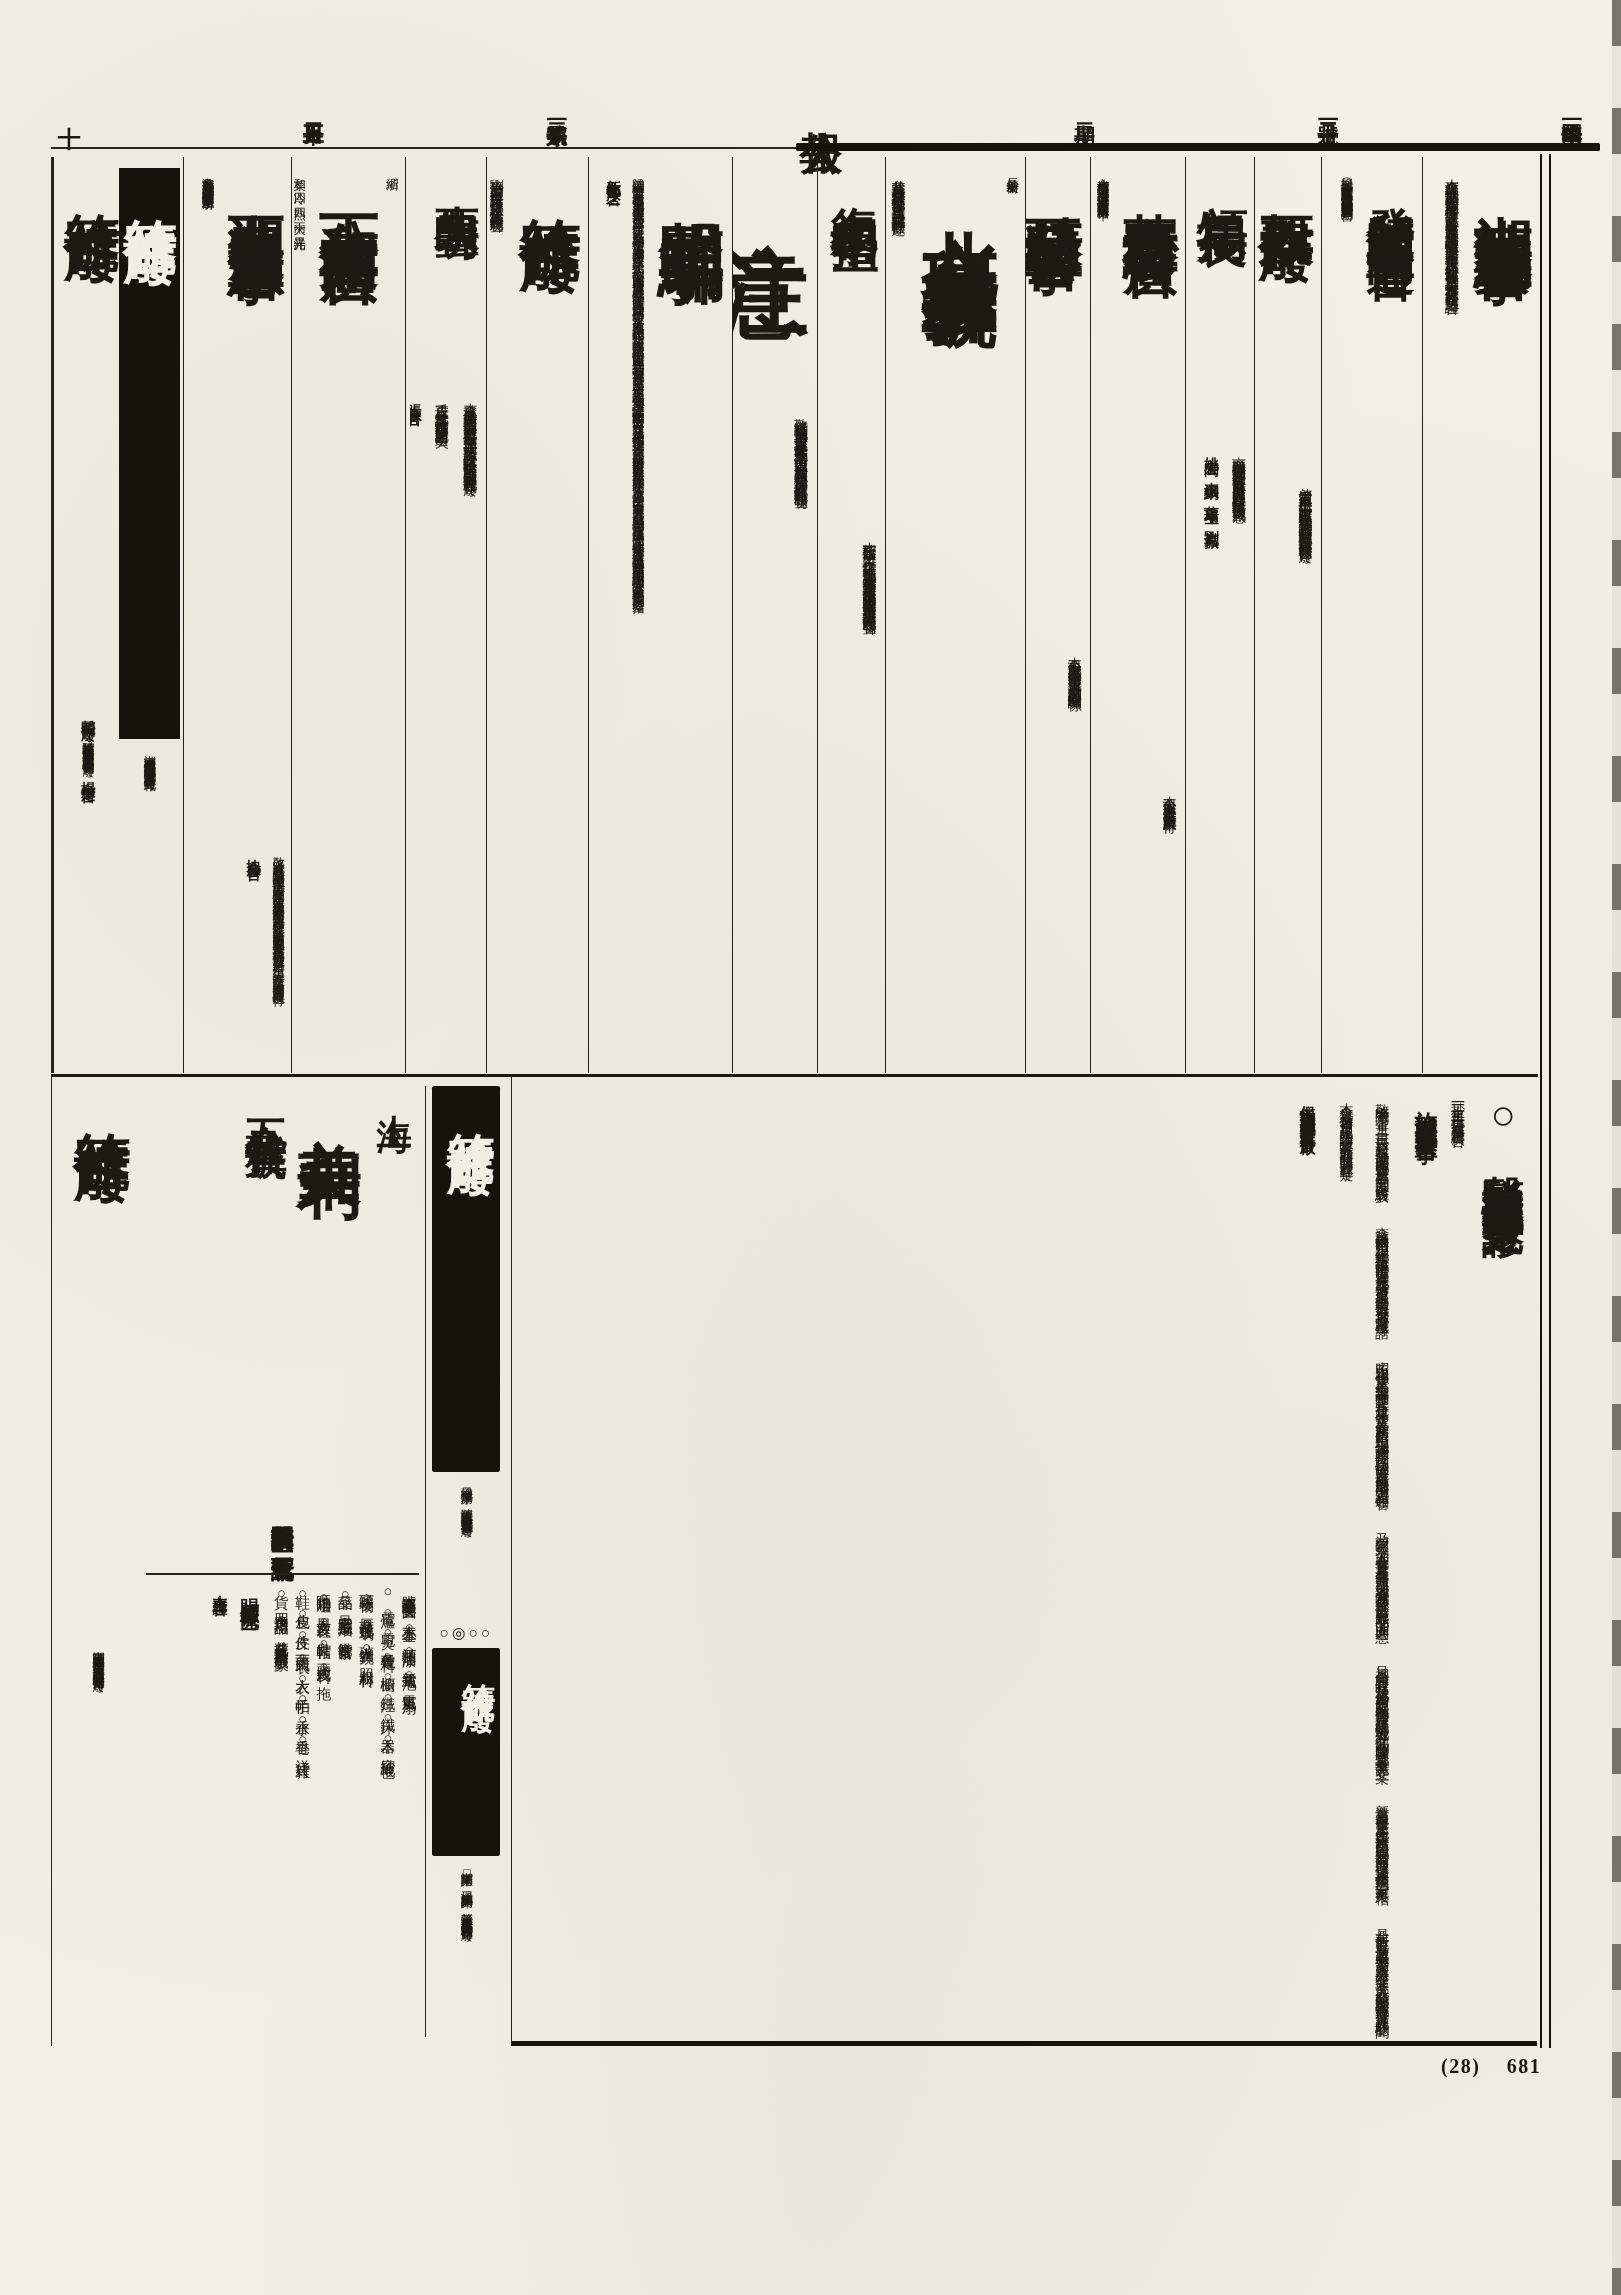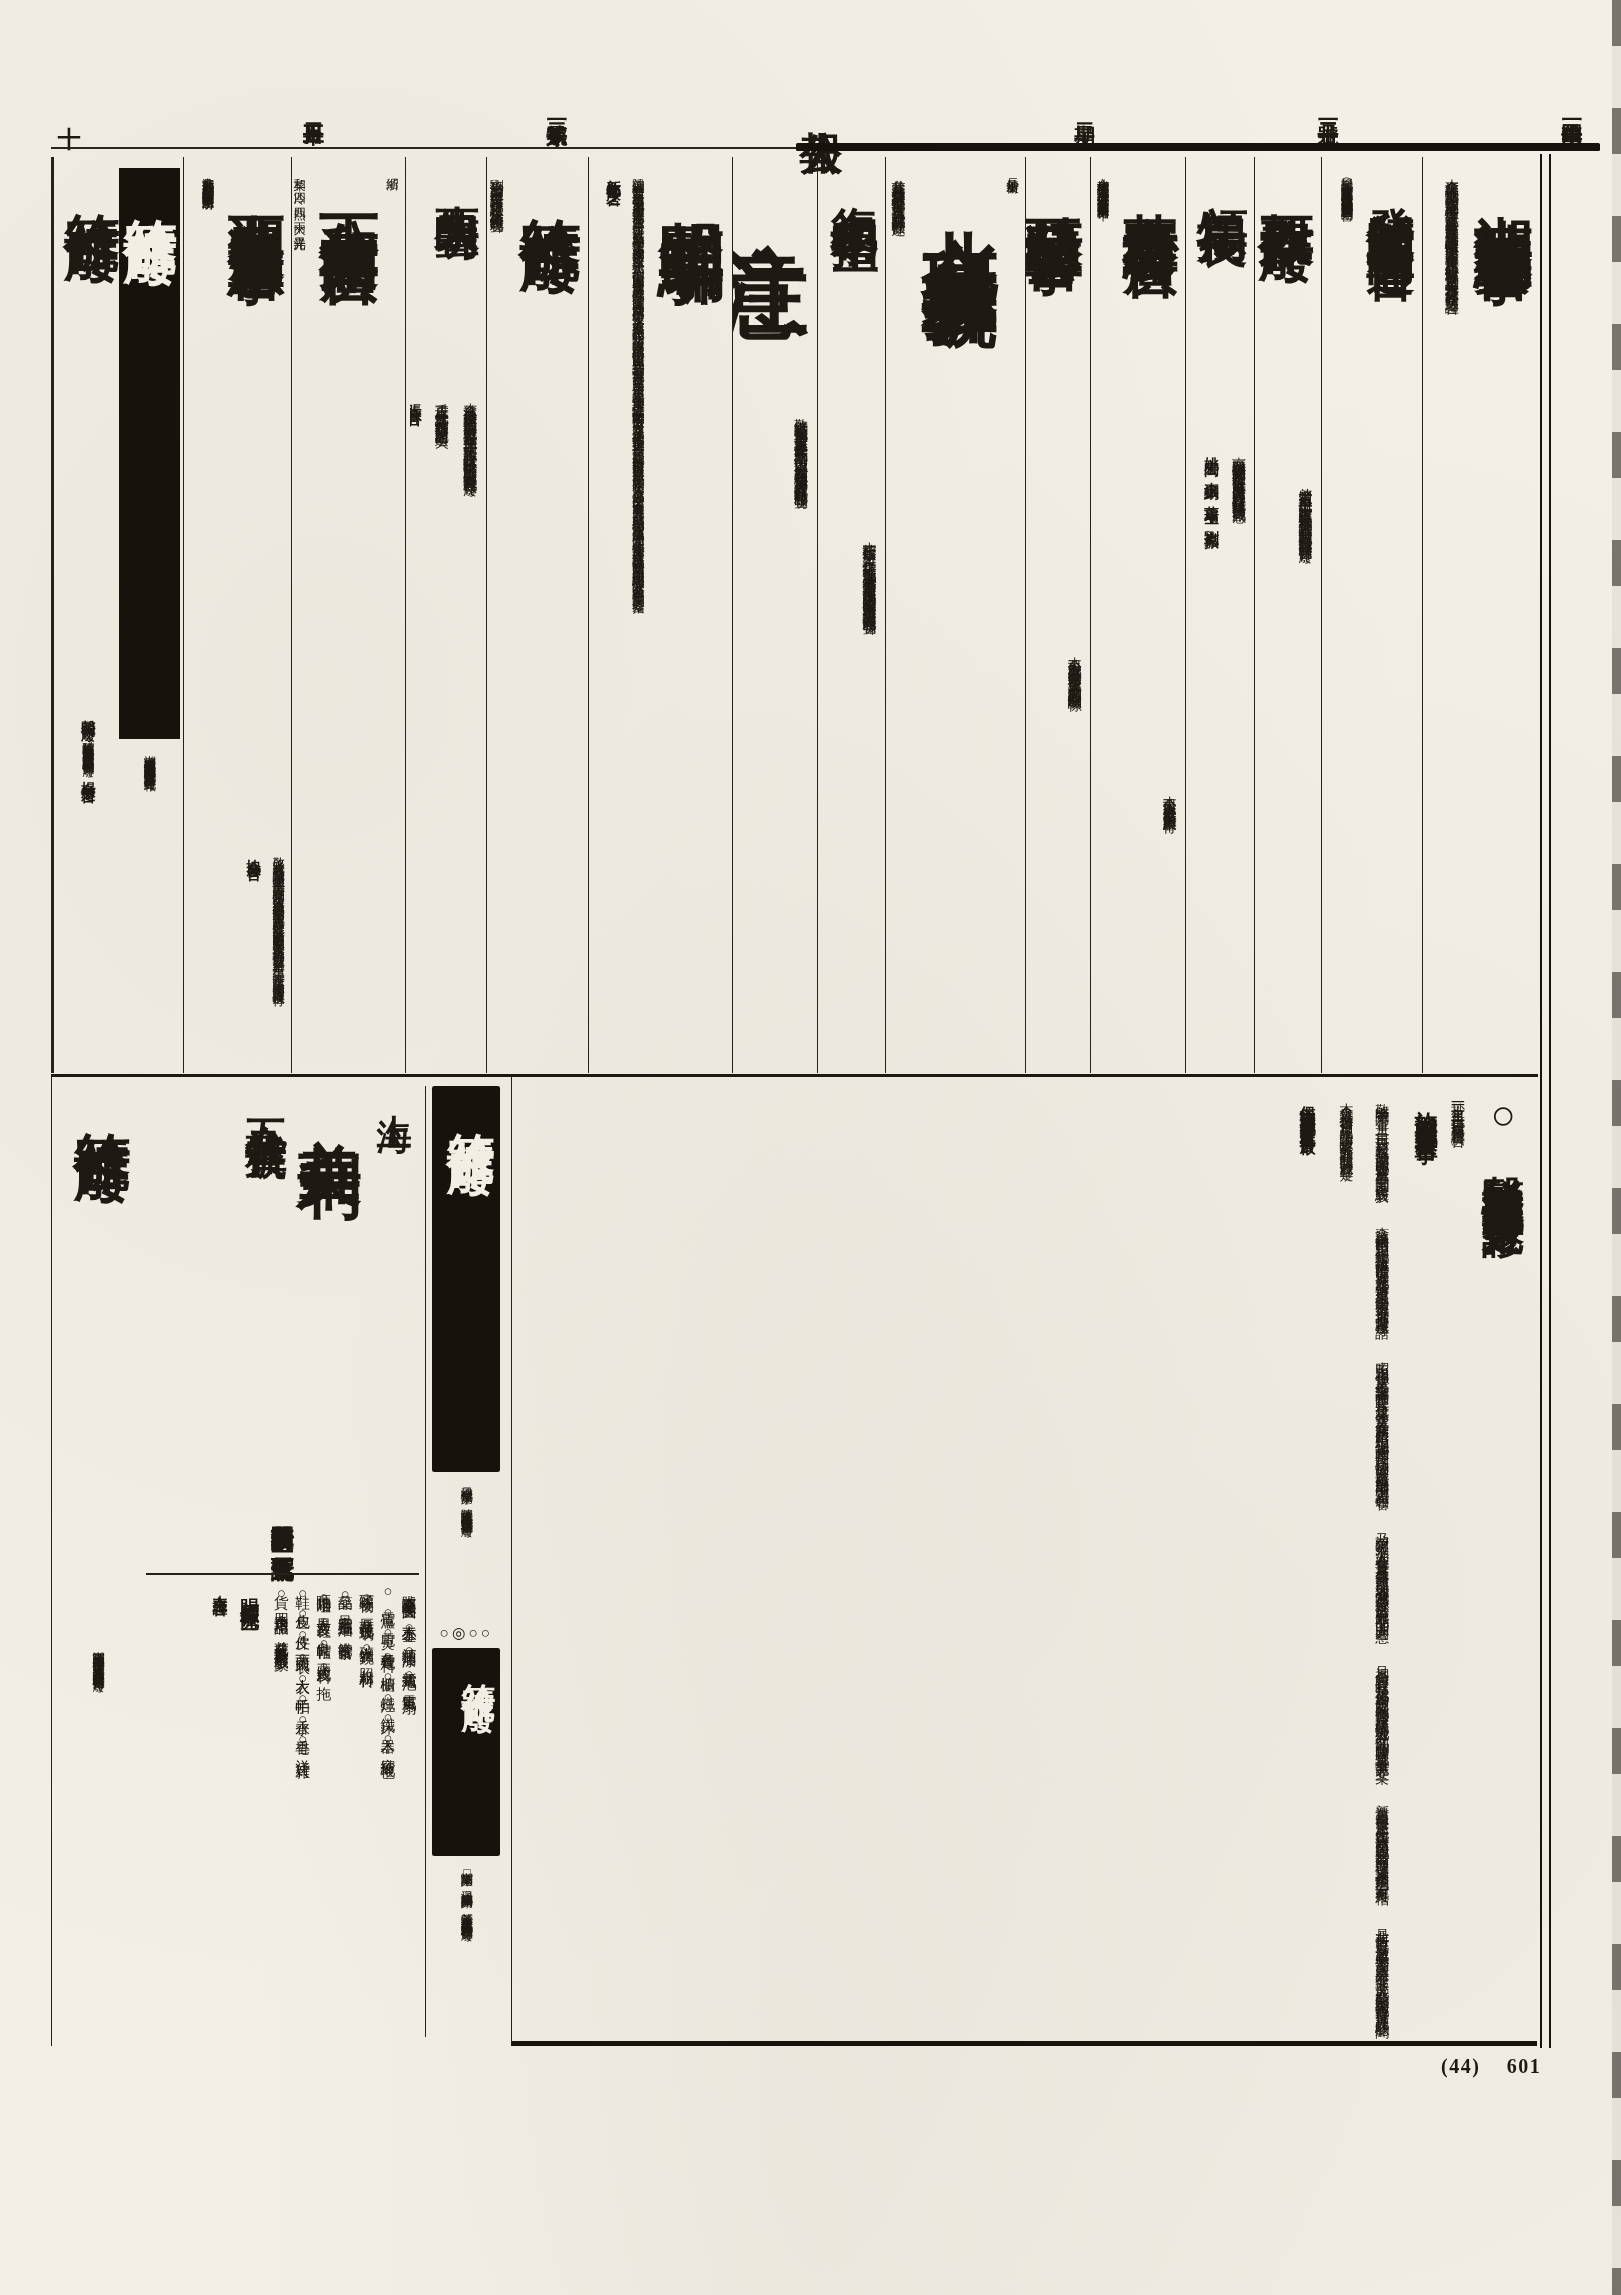--- a/index.html
+++ b/index.html
@@ -279,18 +279,18 @@
     <div class="bl-fuhao">
       <div class="v hl" style="height:555px;font-size:57px">符號作廢</div>
       <div class="v note-s" style="flex:1">湖南陸軍步兵第十一團三營十連一等兵失勇字第一八八號藍布符號一枚聲明拾得作廢</div>
     </div>
 
   </div>
 
   <div class="edge-right"></div>
   <div class="smudge"></div>
   <div class="footer">
-    <span>(44)</span>
-    <span>601</span>
+    <span>(28)</span>
+    <span>681</span>
   </div>
 
 </div>
 
 
 </body></html>

